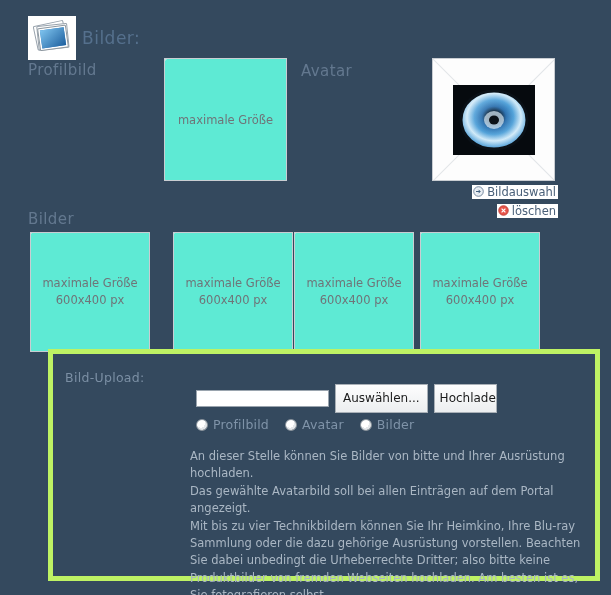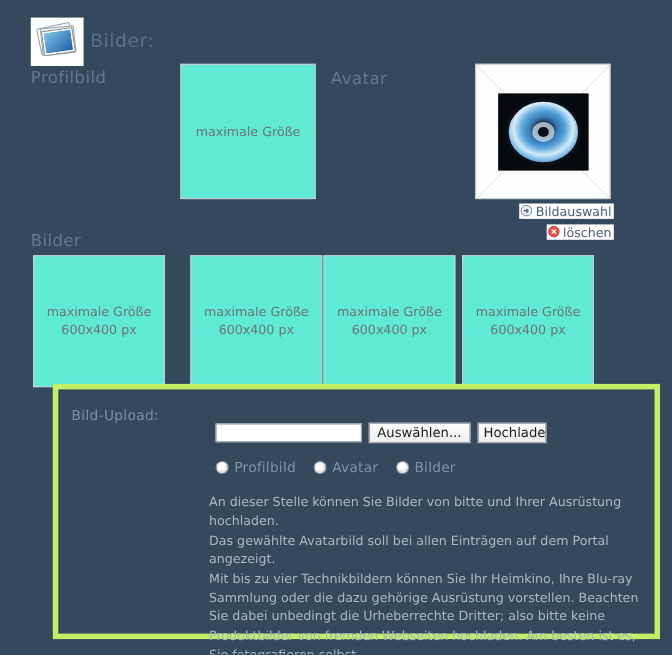--- a/index.html
+++ b/index.html
@@ -200,21 +200,21 @@
     box-sizing: border-box;
     font-size: 11px;
     padding: 0 2px;
     color: #222;
     font-family: "DejaVu Sans", sans-serif;
   }
   .btn {
     background: linear-gradient(#fdfdfd, #eceef0);
     border: 1px solid #a9b0b7;
     box-sizing: border-box;
-    height: 19px;
+    height: 29px;
     font-size: 12px;
     color: #1b1b1b;
     padding: 0 7px;
     font-family: "DejaVu Sans", sans-serif;
     cursor: pointer;
     white-space: nowrap;
     line-height: 17px;
   }
   #btn-hochladen {
     max-width: 63px;

